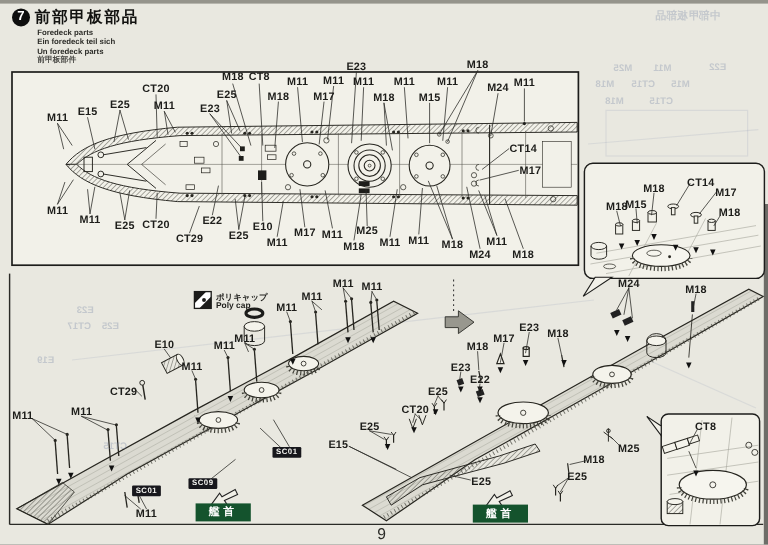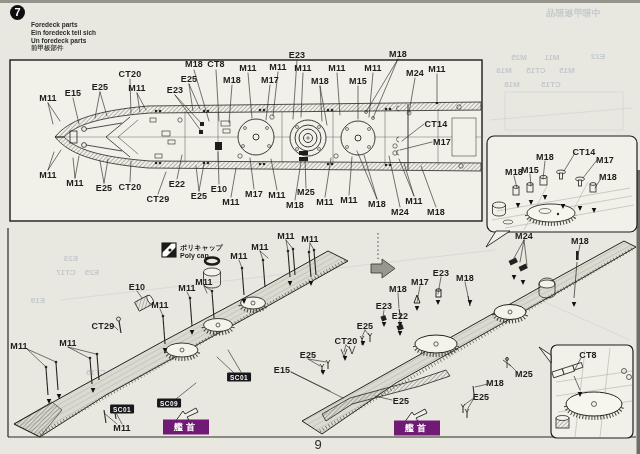--- a/index.html
+++ b/index.html
@@ -7,21 +7,21 @@
         font-family:"Liberation Sans",sans-serif;}
   svg{position:absolute;left:0;top:0;}
   .layer{position:absolute;left:0;top:0;width:640px;height:454px;pointer-events:none;}
   .part-label{position:absolute;transform:translate(-50%,-50%);
         font:600 9px "Liberation Sans",sans-serif;color:#1d1d1a;
         white-space:nowrap;letter-spacing:.2px;}
   .badge{position:absolute;transform:translate(-50%,-50%);
         font:700 6.5px "Liberation Sans",sans-serif;background:#17171c;color:#f4f4f0;
         padding:1px 3px;border-radius:1px;letter-spacing:.4px;white-space:nowrap;}
   .bow-badge{position:absolute;transform:translate(-50%,-50%);
-        font:700 9px "Liberation Sans","DejaVu Sans",sans-serif;background:#701a75;color:#fff;
+        font:700 9px "Liberation Sans","DejaVu Sans",sans-serif;background:#14532d;color:#fff;
         padding:1px 11px;letter-spacing:3px;white-space:nowrap;}
   .ghost{position:absolute;transform:translate(-50%,-50%) scaleX(-1);
         font-weight:700;color:rgba(118,134,164,.32);white-space:nowrap;
         font-family:"Liberation Sans",sans-serif;}
   .header{position:absolute;left:10px;top:5px;}
   .step-row{display:flex;align-items:center;gap:4px;}
   .step-circle{width:15px;height:15px;border-radius:50%;background:#0e0e0e;color:#fff;
         font:700 11px/15px "Liberation Sans",sans-serif;text-align:center;flex:0 0 auto;}
   .step-title{font:700 13px "Liberation Sans","DejaVu Sans",sans-serif;
         letter-spacing:1.5px;color:#121210;}
@@ -417,20 +417,21 @@
       <span class="ghost" style="left: 71px; top: 258px; font-size: 8px;">E23</span>
       <span class="ghost" style="left: 66px; top: 272px; font-size: 8px;">CT17</span>
       <span class="ghost" style="left: 92px; top: 272px; font-size: 8px;">E25</span>
       <span class="ghost" style="left: 38px; top: 300px; font-size: 8px;">E19</span>
       <span class="ghost" style="left: 96px; top: 372px; font-size: 8px;">CT15</span>
     </div>
 
 <div class="header">
   <div class="step-row">
     <span class="step-circle">7</span>
+    <span class="step-title">前部甲板部品</span>
   </div>
   <div class="subs">
     <div>Foredeck parts</div>
     <div>Ein foredeck teil sich</div>
     <div>Un foredeck parts</div>
     <div class="b">前甲板部件</div>
   </div>
 </div>
 
 <div class="layer">

